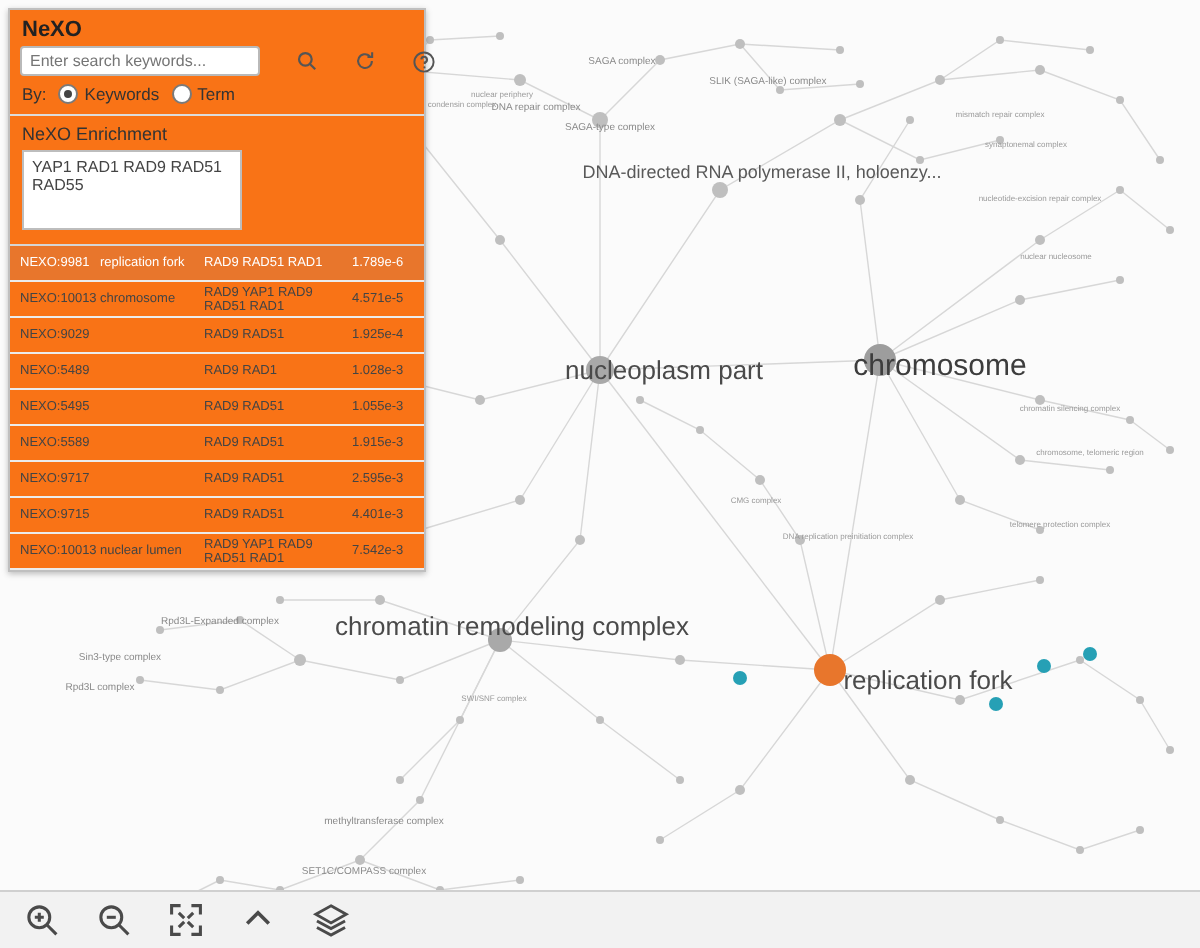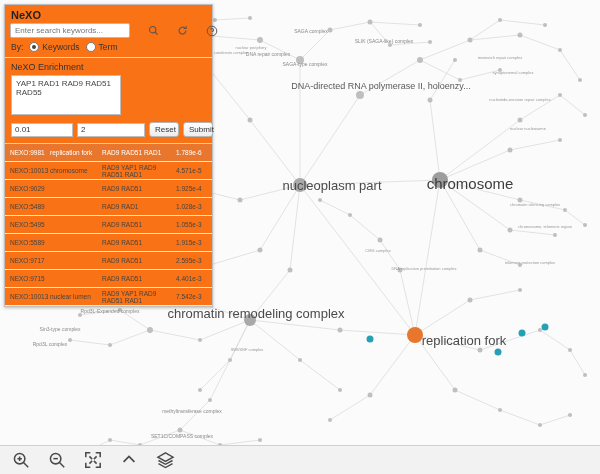--- a/index.html
+++ b/index.html
@@ -425,26 +425,20 @@
         <span class="radio"></span>
         <span>Term</span>
       </span>
     </div>
 
     <div class="panel-sep"></div>
 
     <div class="section-head">NeXO Enrichment</div>
     <textarea class="term-box" style="">YAP1 RAD1 RAD9 RAD51 RAD55</textarea>
 
-    <div class="controls-row">
-      <input class="num-input" type="text" value="0.01" style="">
-      <input class="num-input wide" type="text" value="2" style="">
-      <button class="btn">Reset</button>
-      <button class="btn">Submit</button>
-    </div>
 
     <div class="results" id="results">
         <div class="res-row sel">
           <div class="c1">NEXO:9981</div>
           <div class="c2">replication fork</div>
           <div class="c3">RAD9 RAD51 RAD1</div>
           <div class="c4">1.789e-6</div>
         </div>
         <div class="res-row">
           <div class="c1">NEXO:10013</div>

